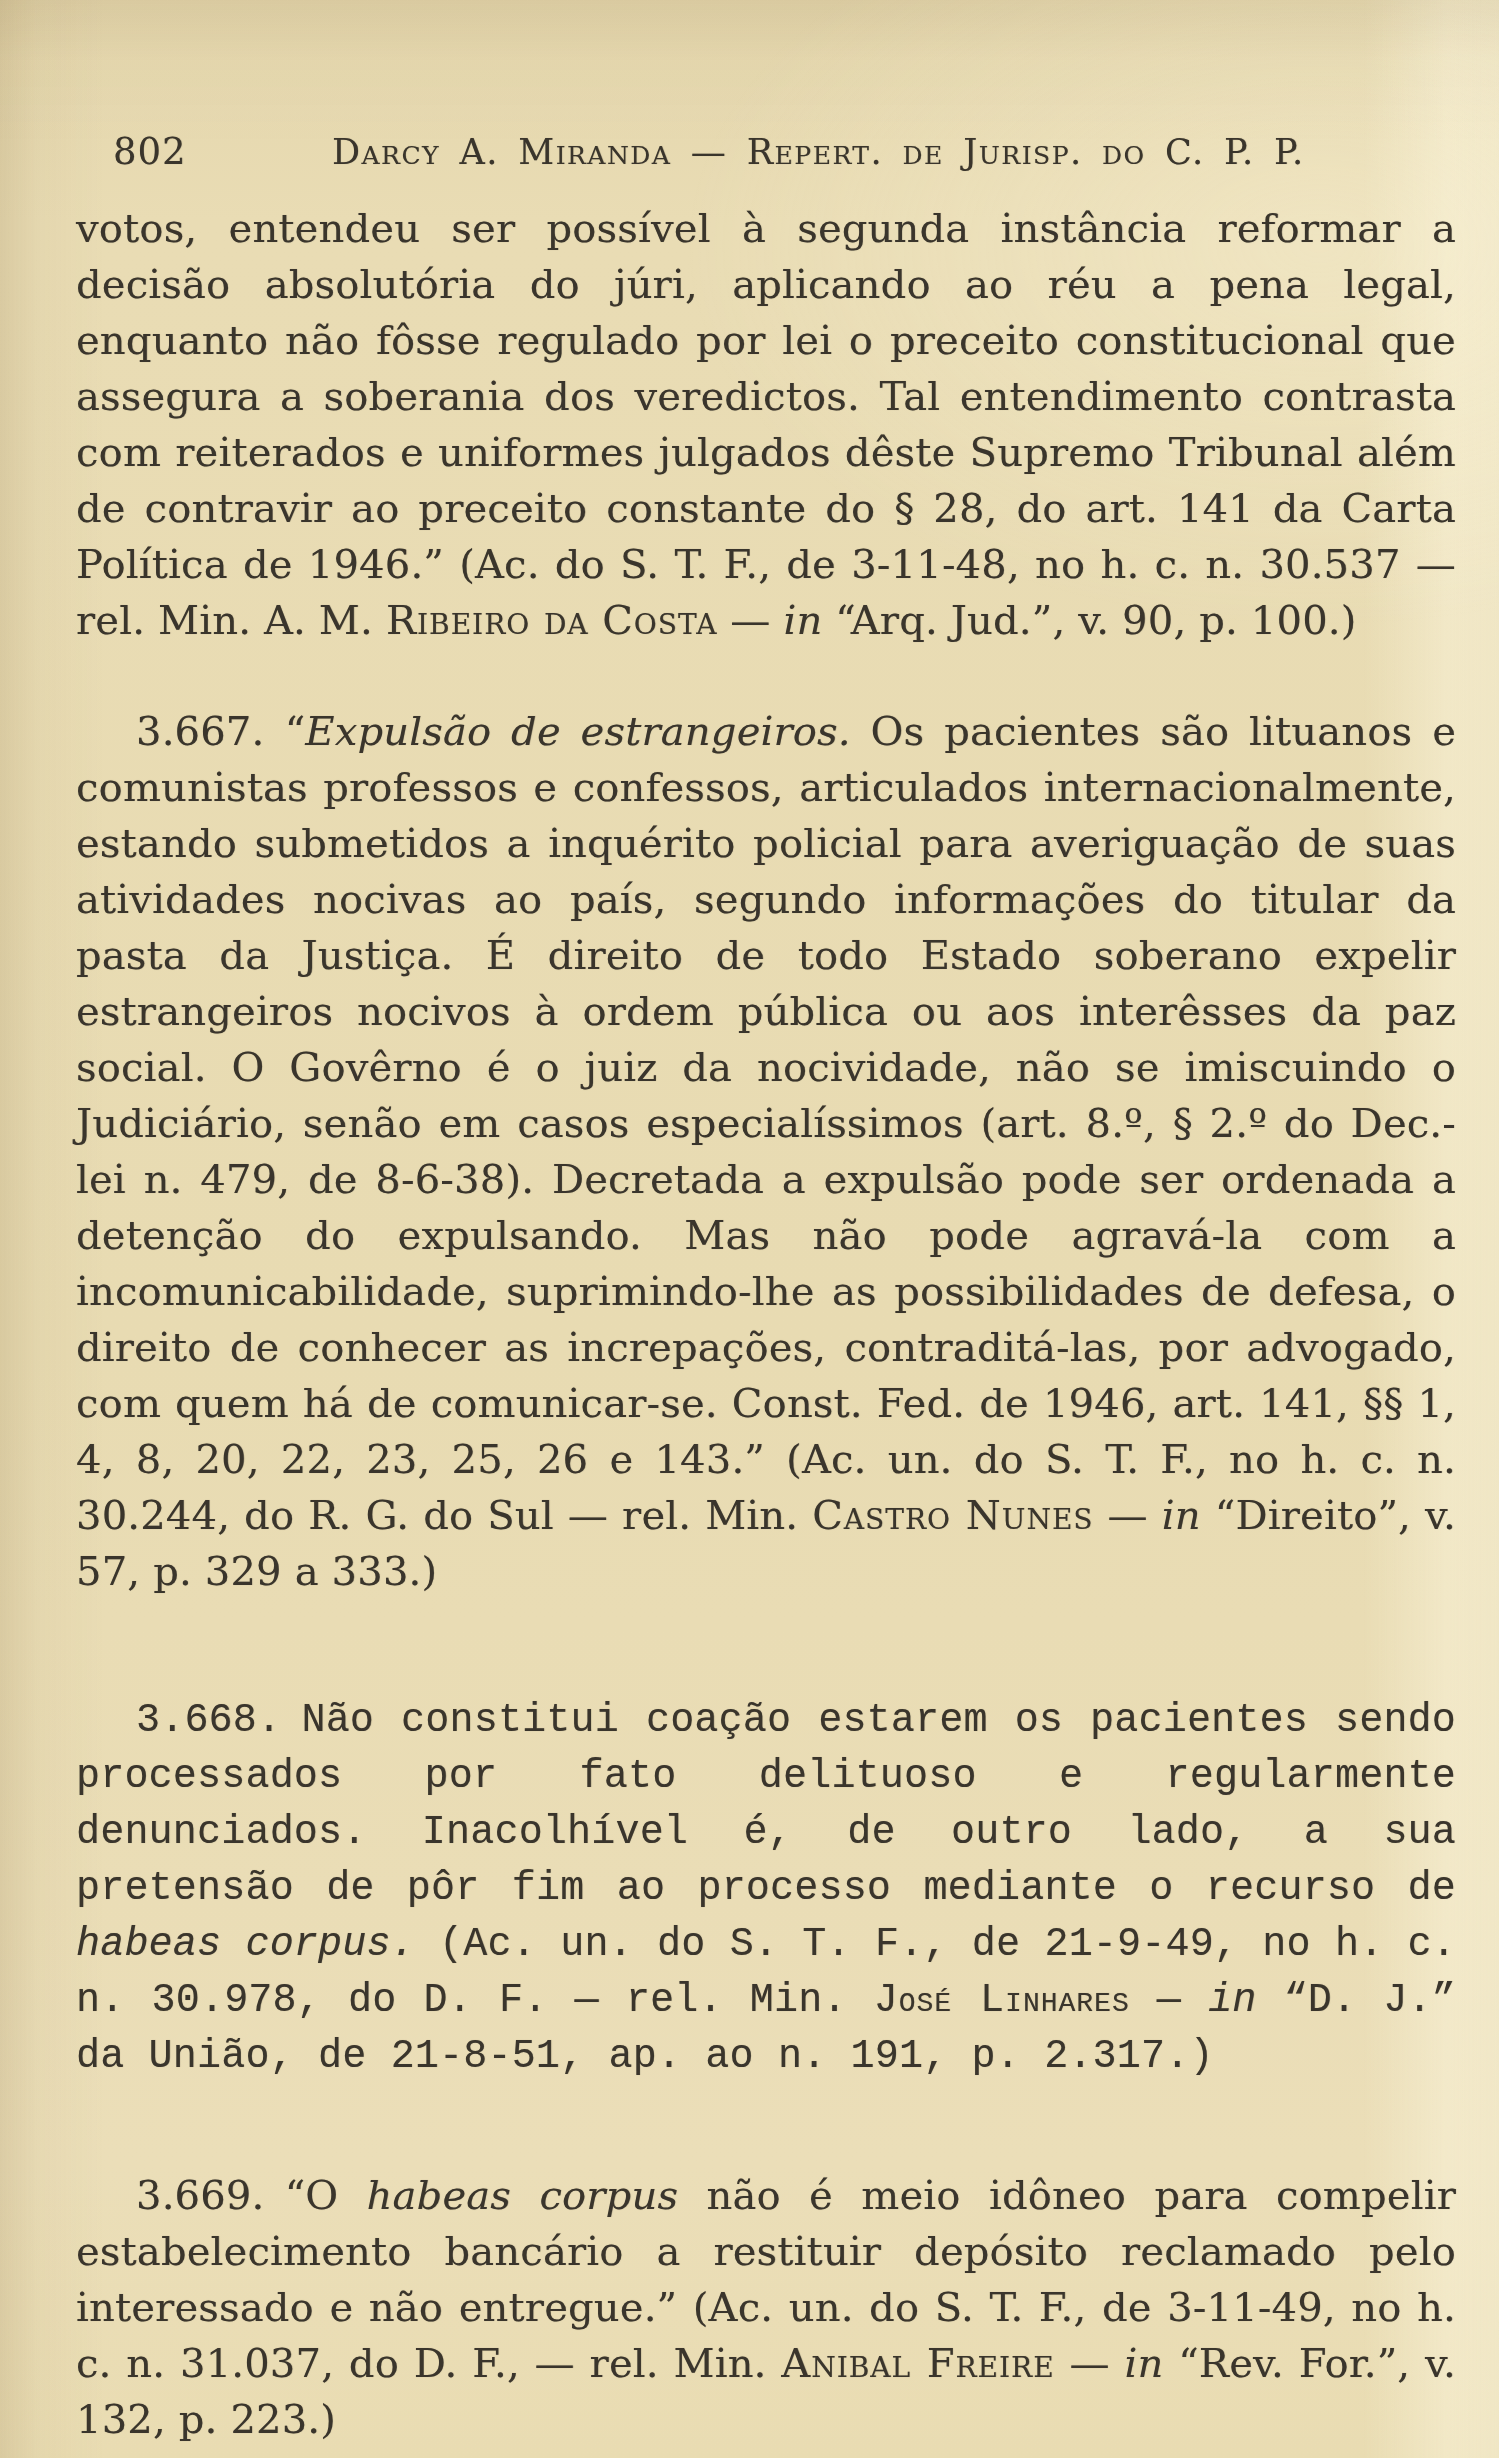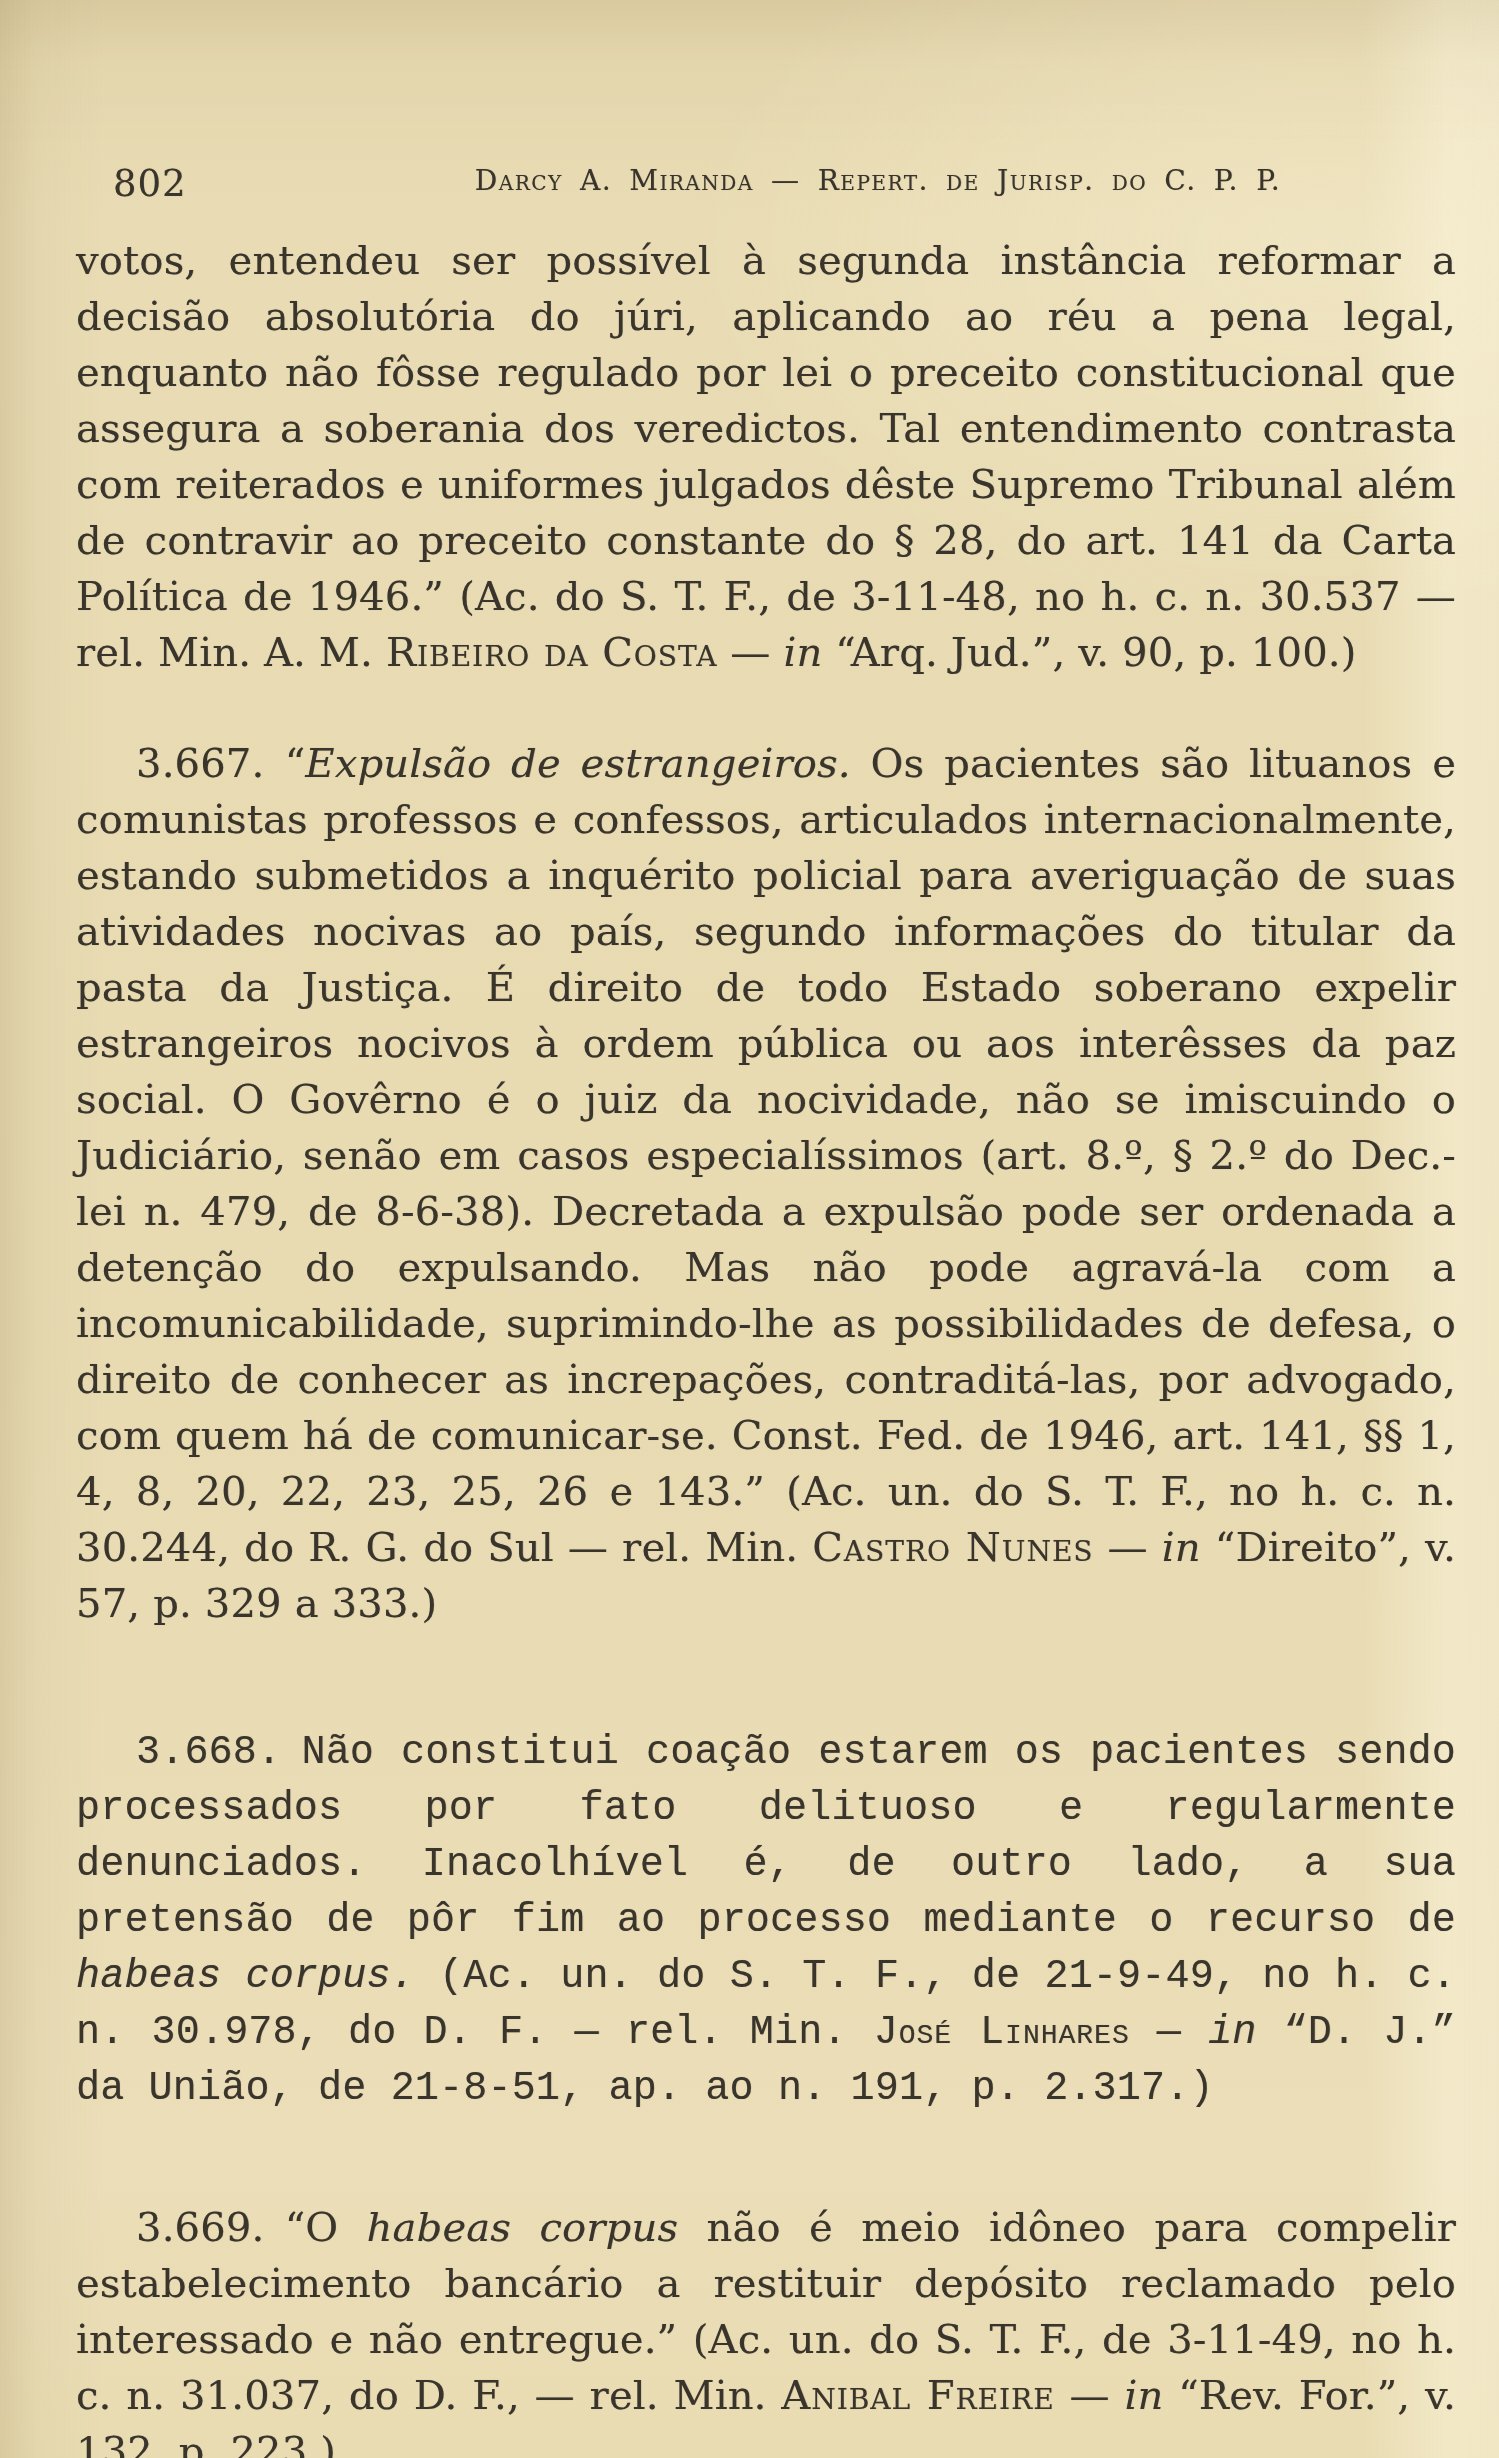--- a/index.html
+++ b/index.html
@@ -15,40 +15,38 @@
     background:
       radial-gradient(ellipse 975px 585px at 88% 10%, rgba(255,249,224,0.30), transparent 65%),
       linear-gradient(180deg, rgba(120,95,55,0.10) 0%, rgba(120,95,55,0.02) 2.5%, transparent 6%),
       linear-gradient(90deg, rgba(135,110,65,0.16) 0%, rgba(135,110,65,0.05) 2.5%, transparent 7%, transparent 91%, rgba(255,250,228,0.40) 96.5%, rgba(246,239,212,0.55) 100%),
       linear-gradient(180deg, #e4d6ac 0%, #e9dcb4 9%, #e8dbb2 55%, #ebdeb8 88%, #e9dcb2 100%);
   }
   .page {
     position: absolute;
     inset: 0;
     color: #3a352c;
-    margin-top: 32px;
   }
   .ink {
     color: #3a352c;
     text-shadow: 0.3px 0.4px 0.7px rgba(56,50,40,0.45);
   }
   .page-number {
     position: absolute;
     left: 113px;
     top: 130px;
     font-size: 37px;
     letter-spacing: 1px;
   }
   .running-title {
     position: absolute;
     left: 332px;
     top: 132px;
     width: 1092px;
-    text-align: center;
-    font-size: 28px;
+    font-size: 35px;
     font-variant: small-caps;
     letter-spacing: 1.5px;
     word-spacing: 6.8px;
     white-space: nowrap;
   }
   .text-block {
     position: absolute;
     left: 76px;
     top: 200px;
     width: 1380px;

